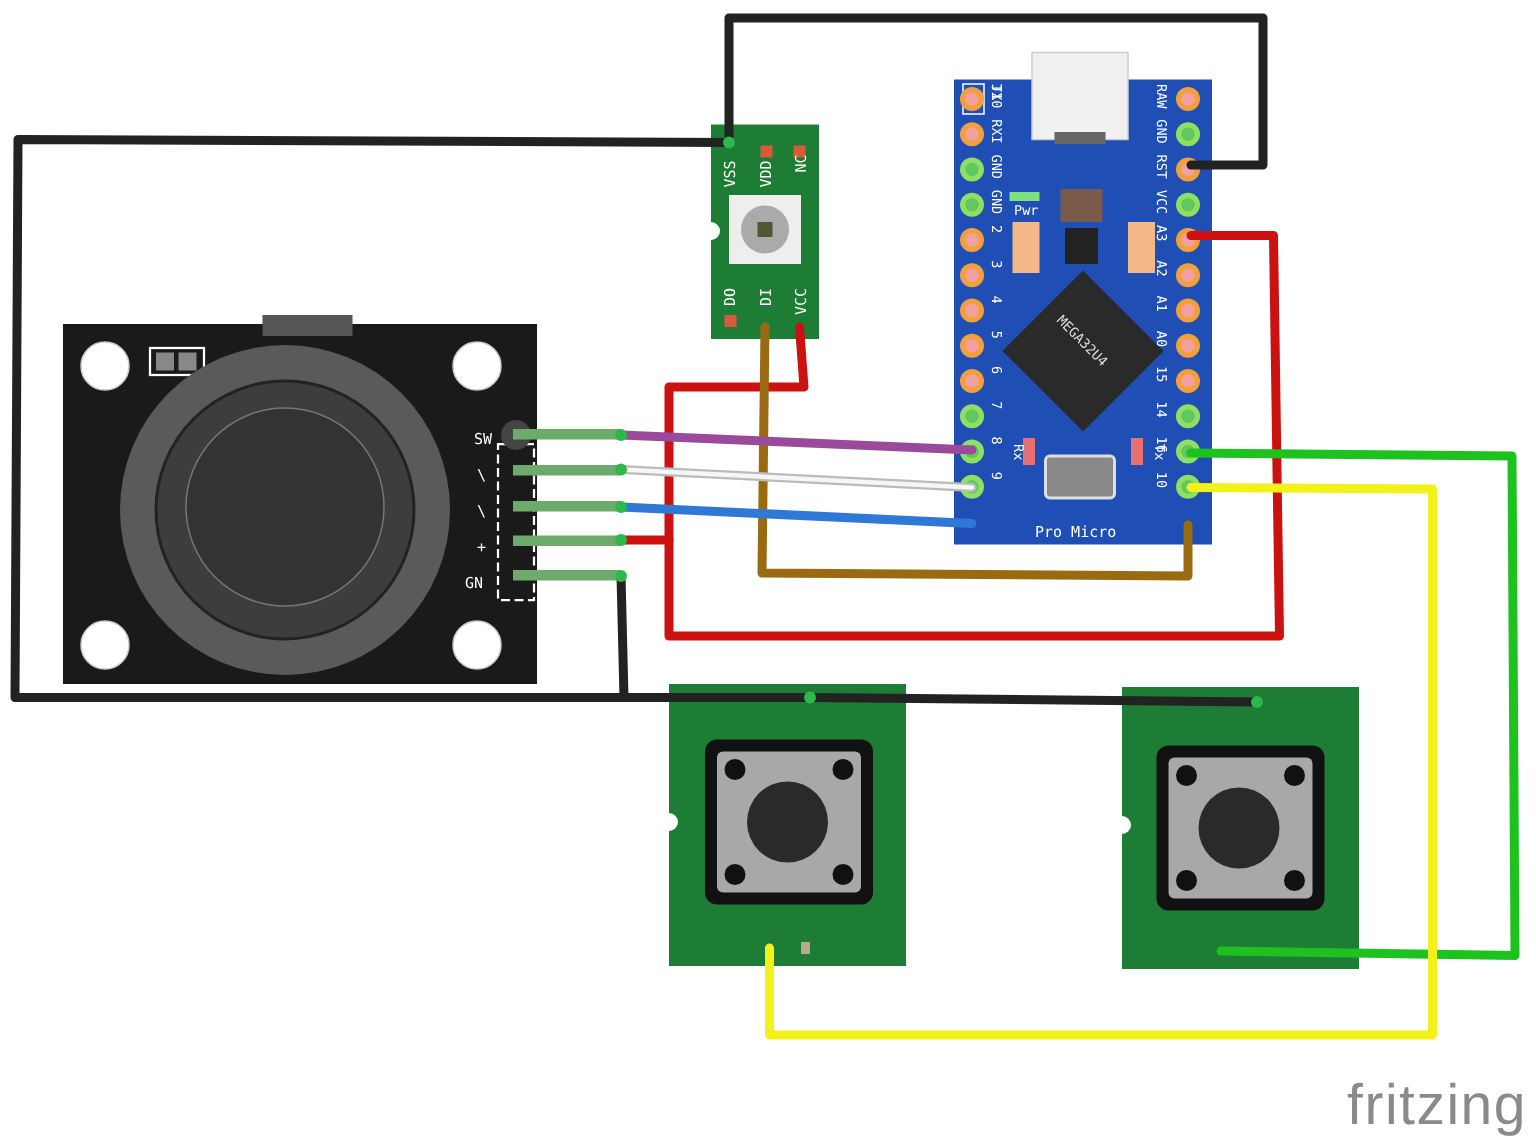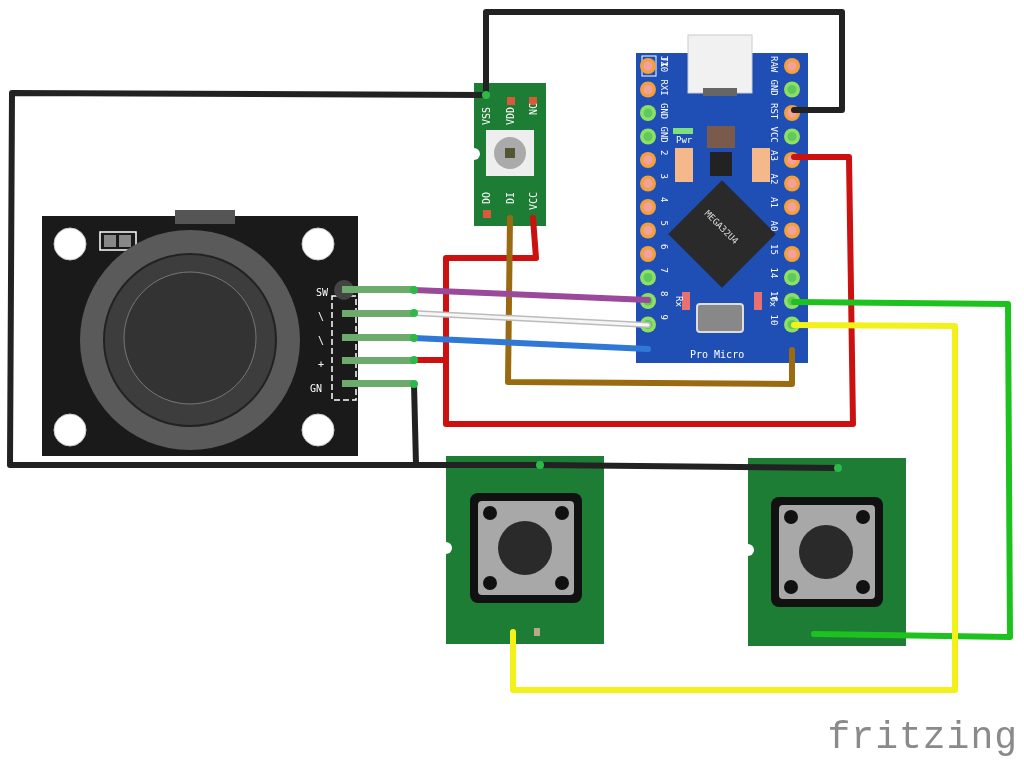--- a/index.html
+++ b/index.html
@@ -1,19 +1,19 @@
 <!DOCTYPE html>
 <html><head>
 <meta charset="utf-8">
 <style>
   html,body{margin:0;padding:0;background:#ffffff;}
   body{width:1024px;height:763px;overflow:hidden;position:relative;font-family:"DejaVu Sans Mono",monospace;}
   #canvas{position:absolute;left:0;top:0;}
   .pinlbl{font-family:"DejaVu Sans Mono",monospace;font-size:10px;fill:#ffffff;}
-  .brand{position:absolute;right:6px;bottom:4px;font-family:Liberation Mono, monospace;font-size:38px;color:#8a8a8a;letter-spacing:1px;}
+  .brand{position:absolute;right:6px;bottom:4px;font-family:Liberation Sans, sans-serif;font-size:38px;color:#8a8a8a;letter-spacing:1px;}
 </style>
 </head>
 <body>
 
 <svg id="canvas" width="1024" height="763" viewBox="0 0 1024 763">
 
   <g>
     <rect x="42" y="216" width="316" height="240" fill="#1a1a1a"></rect>
     <circle cx="70" cy="244" r="16" fill="#fff" stroke="#ccc"></circle>
     <circle cx="318" cy="244" r="16" fill="#fff" stroke="#ccc"></circle>

